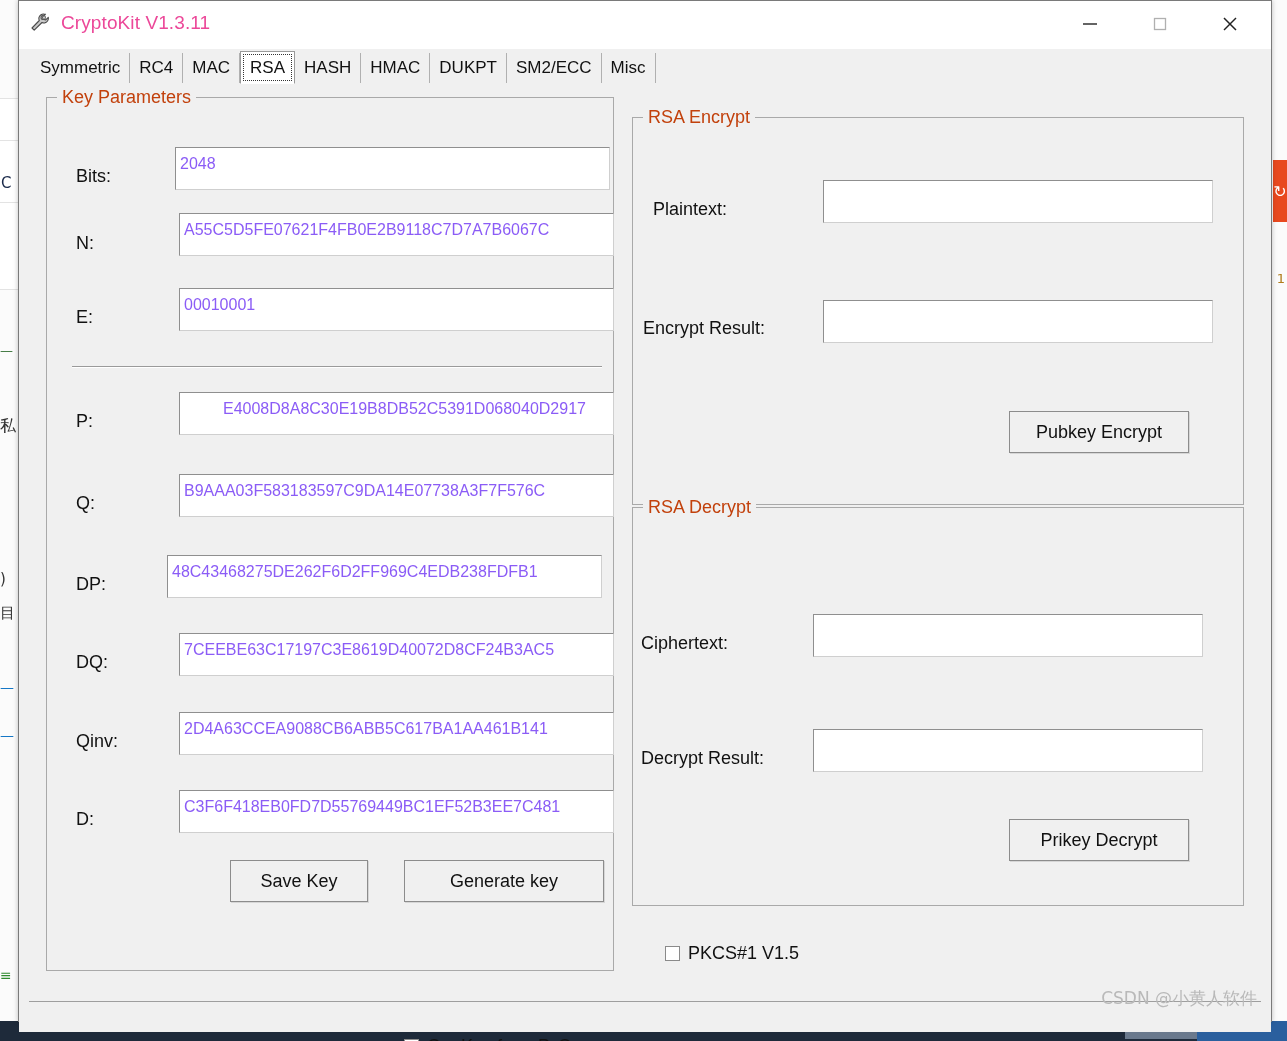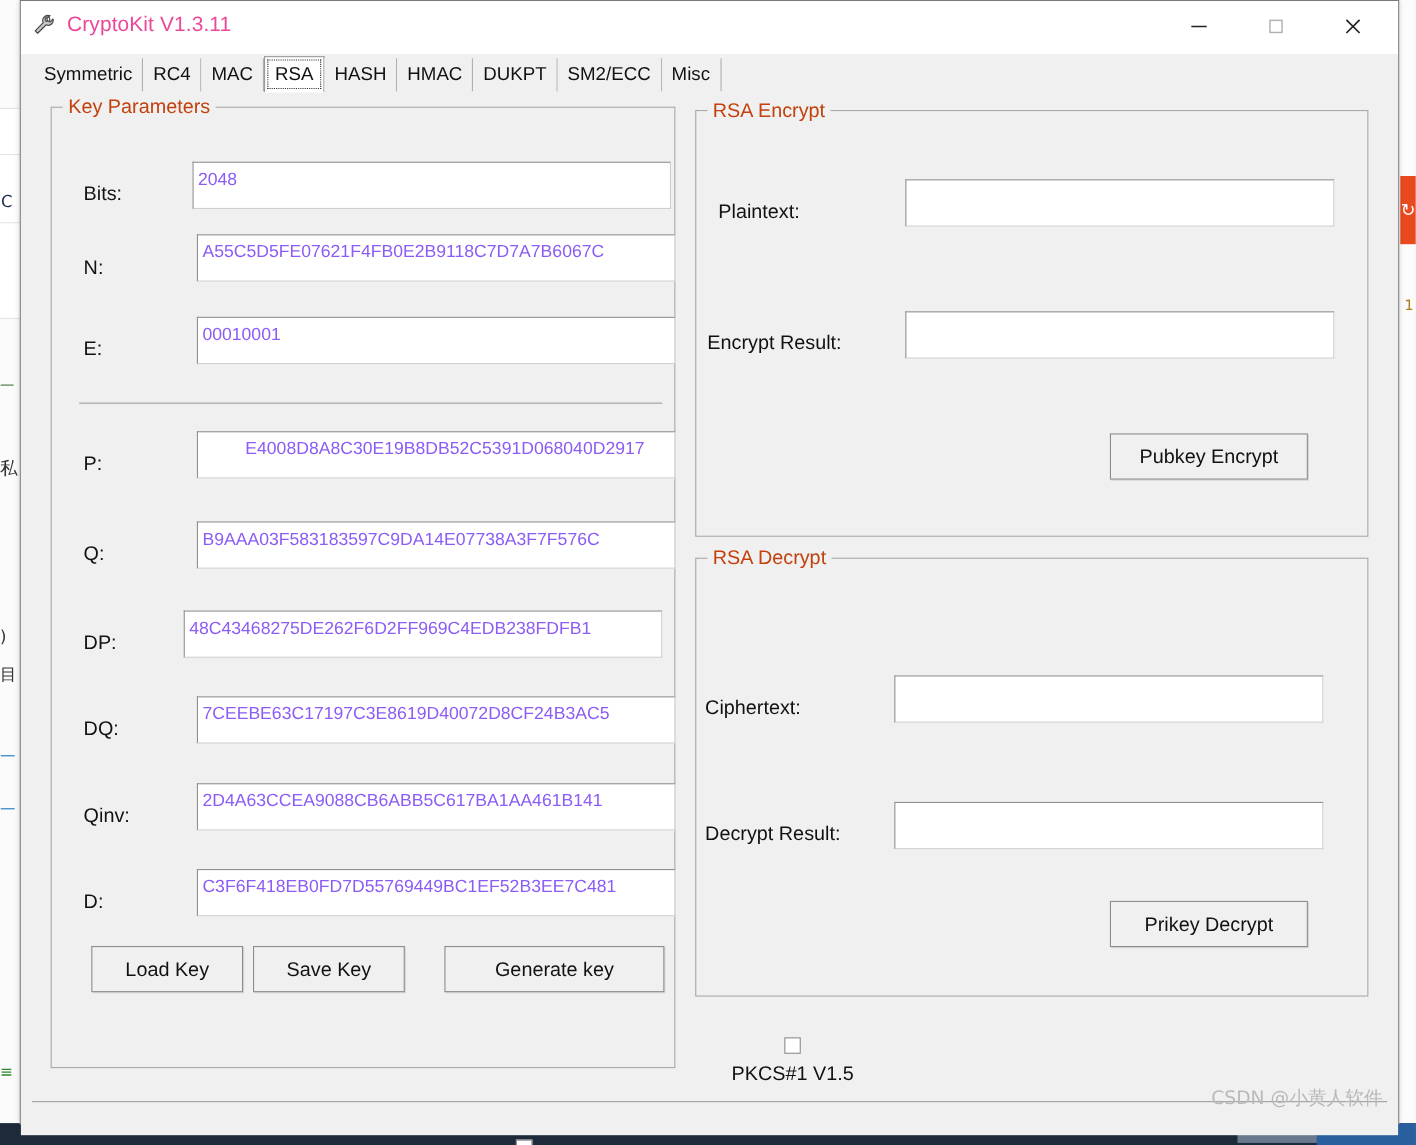--- a/index.html
+++ b/index.html
@@ -172,21 +172,21 @@
     top: -11px;
     left: 10px;
     background: #f0f0f0;
     padding: 0 5px;
     font-size: 18px;
     color: #c2410c;
     white-space: nowrap;
   }
 
   #gb-key   { left: 27px;  top: 10px;  width: 568px; height: 874px; }
-  #gb-enc   { left: 613px; top: 13px;  width: 612px; height: 388px; }
+  #gb-enc   { left: 613px; top: 30px;  width: 612px; height: 388px; }
   #gb-dec   { left: 613px; top: 420px; width: 612px; height: 399px; }
 
   
   .flabel {
     position: absolute;
     font-size: 18px;
     color: #111;
     white-space: nowrap;
   }
   .tfield {
@@ -227,21 +227,20 @@
     box-shadow: 1px 1px 0 #d6d6d6;
   }
 
   
   .cbox {
     position: absolute;
     display: flex;
     align-items: center;
     gap: 8px;
     cursor: default;
-    flex-direction: column;
   }
   .cbox .box {
     width: 15px;
     height: 15px;
     background: #ffffff;
     border: 1px solid #8a8a8a;
     box-sizing: border-box;
     flex: none;
   }
   .cbox .cblabel {
@@ -354,21 +353,20 @@
 
       <div class="flabel" style="left:29px;  top:554px;">DQ:</div>
       <div class="tfield" style="left:132px; top:535px; width:435px; height:43px;">7CEEBE63C17197C3E8619D40072D8CF24B3AC5</div>
 
       <div class="flabel" style="left:29px;  top:633px;">Qinv:</div>
       <div class="tfield" style="left:132px; top:614px; width:435px; height:43px;">2D4A63CCEA9088CB6ABB5C617BA1AA461B141</div>
 
       <div class="flabel" style="left:29px;  top:711px;">D:</div>
       <div class="tfield" style="left:132px; top:692px; width:435px; height:43px;">C3F6F418EB0FD7D55769449BC1EF52B3EE7C481</div>
 
-      <div class="btn" style="left:36px;  top:762px; width:138px; height:42px;">Load Key</div>
       <div class="btn" style="left:183px; top:762px; width:138px; height:42px;">Save Key</div>
       <div class="btn" style="left:357px; top:762px; width:200px; height:42px;">Generate key</div>
 
       <div class="cbox" style="left:357px; top:938px;">
         <span class="box"></span>
         <span class="cblabel">GenKey from P, Q</span>
       </div>
     </div>
 
     <div class="groupbox" id="gb-enc">

